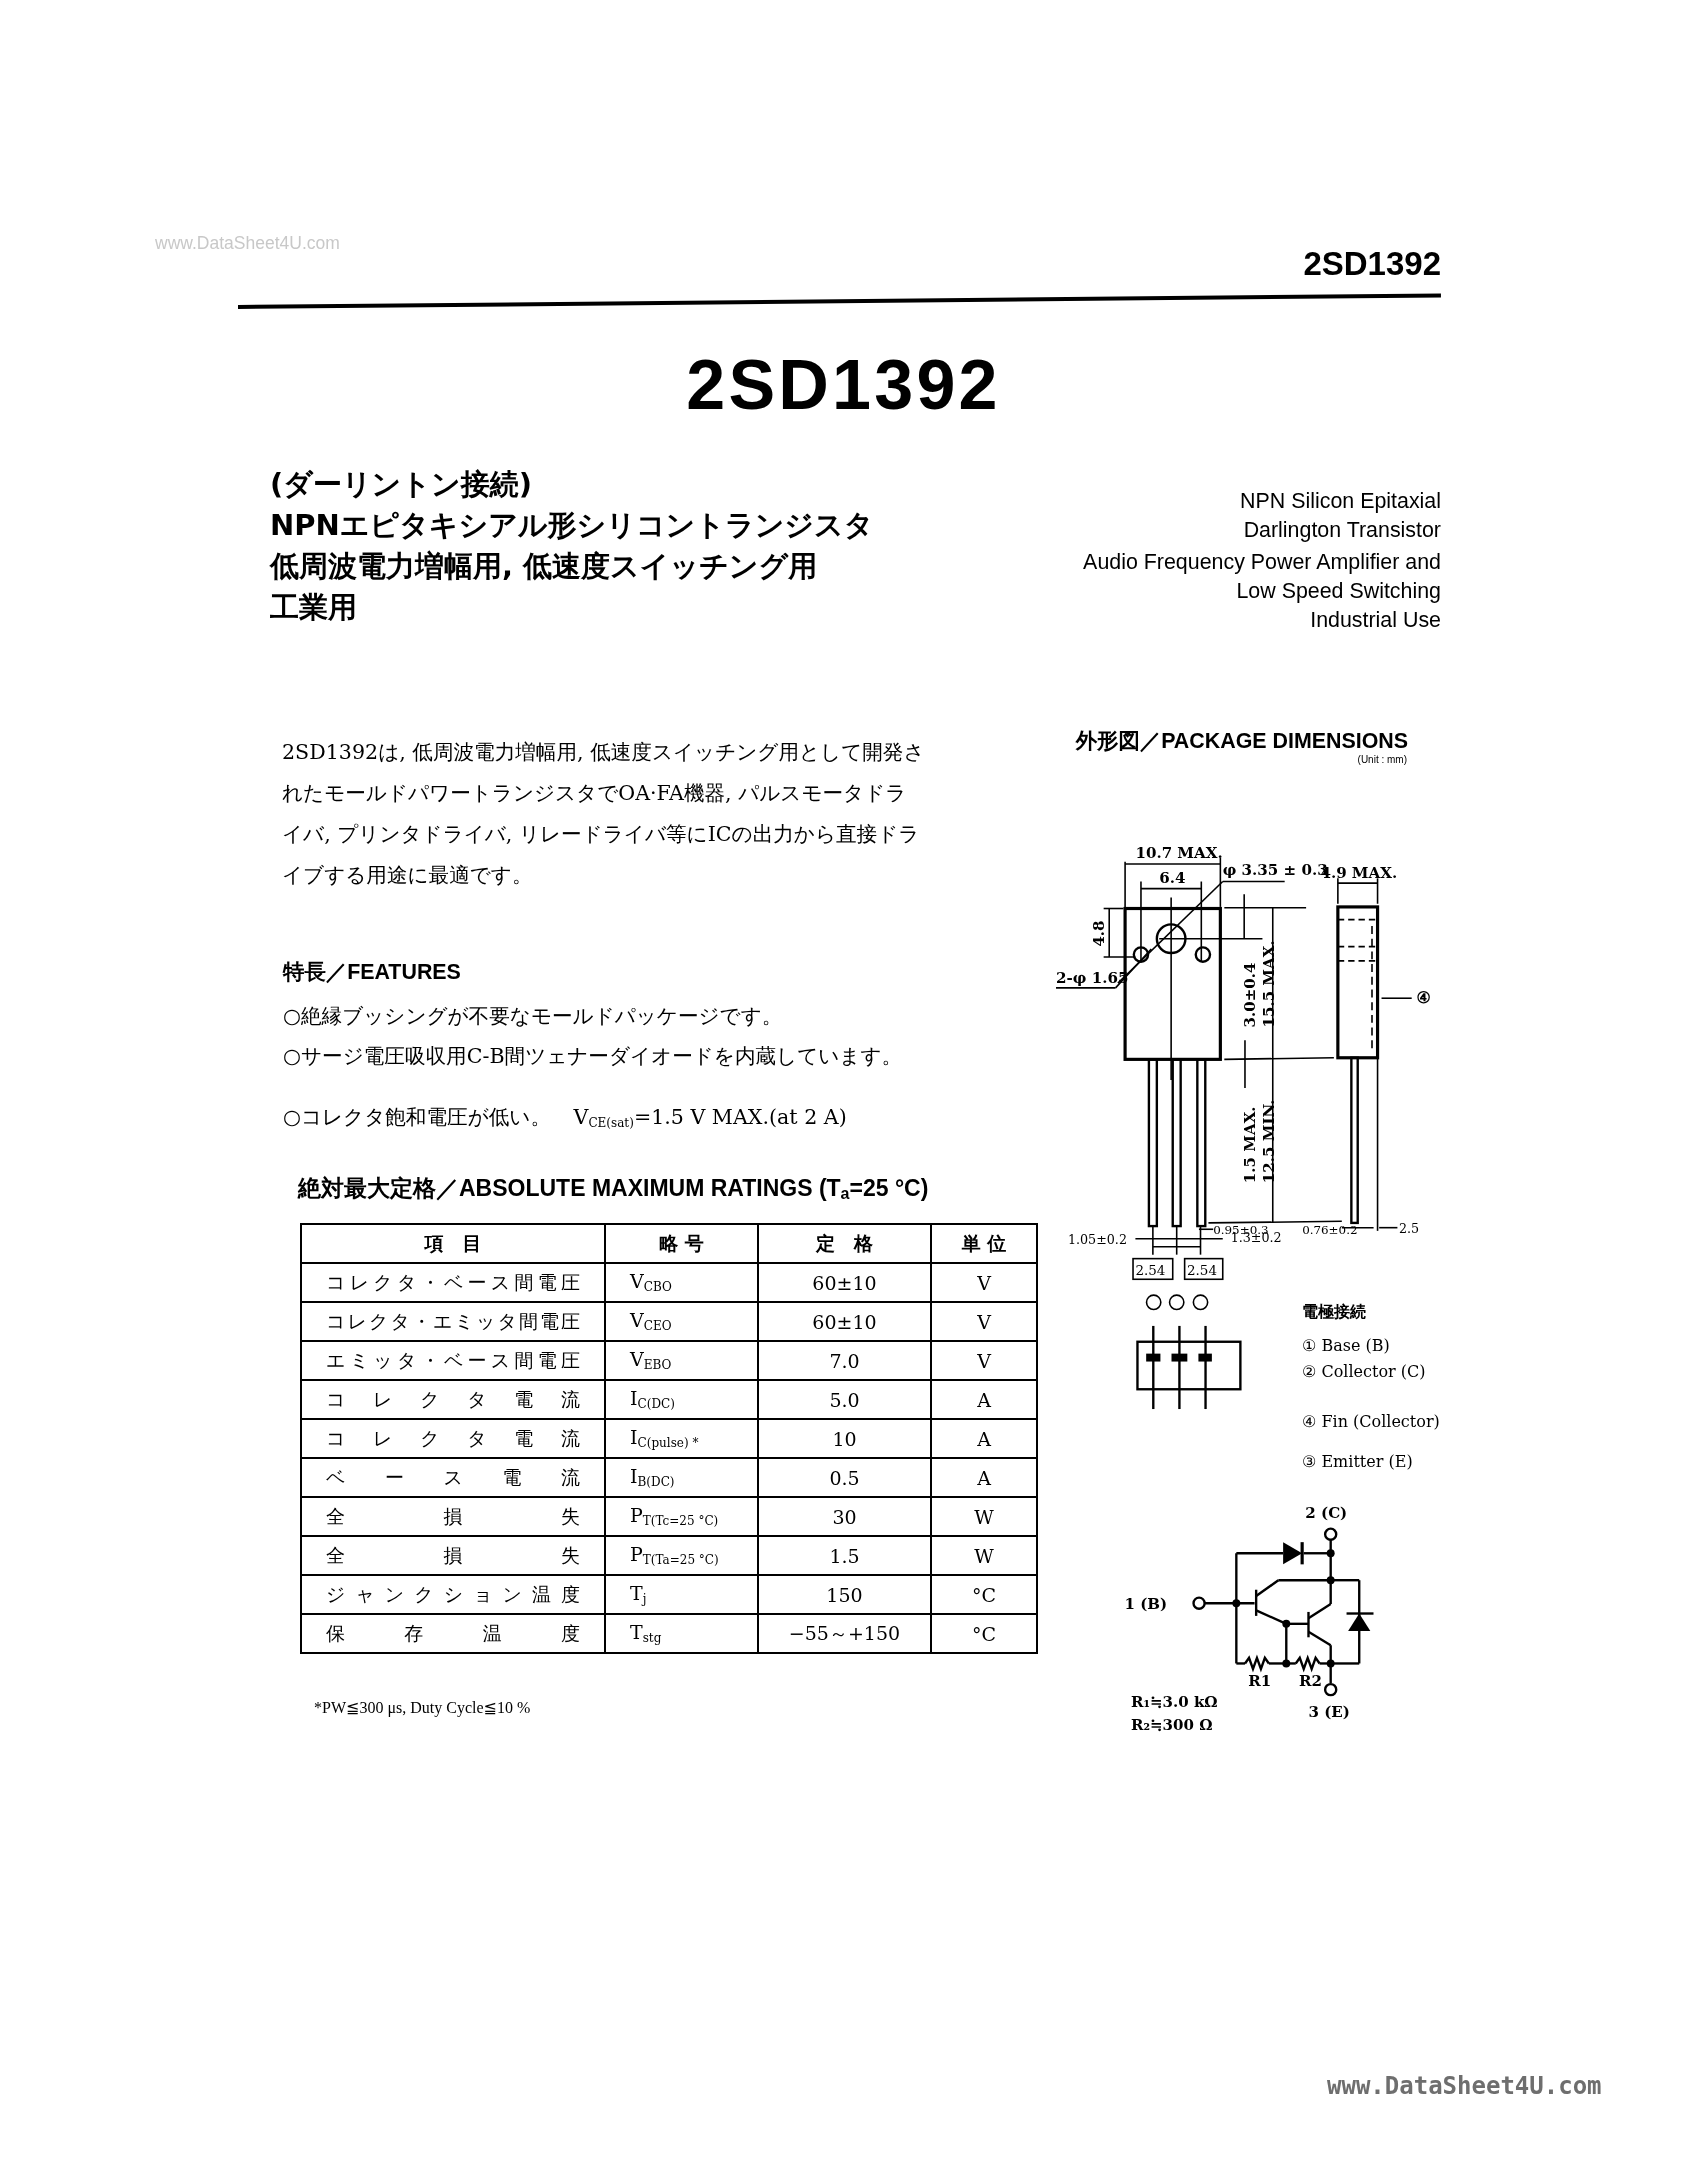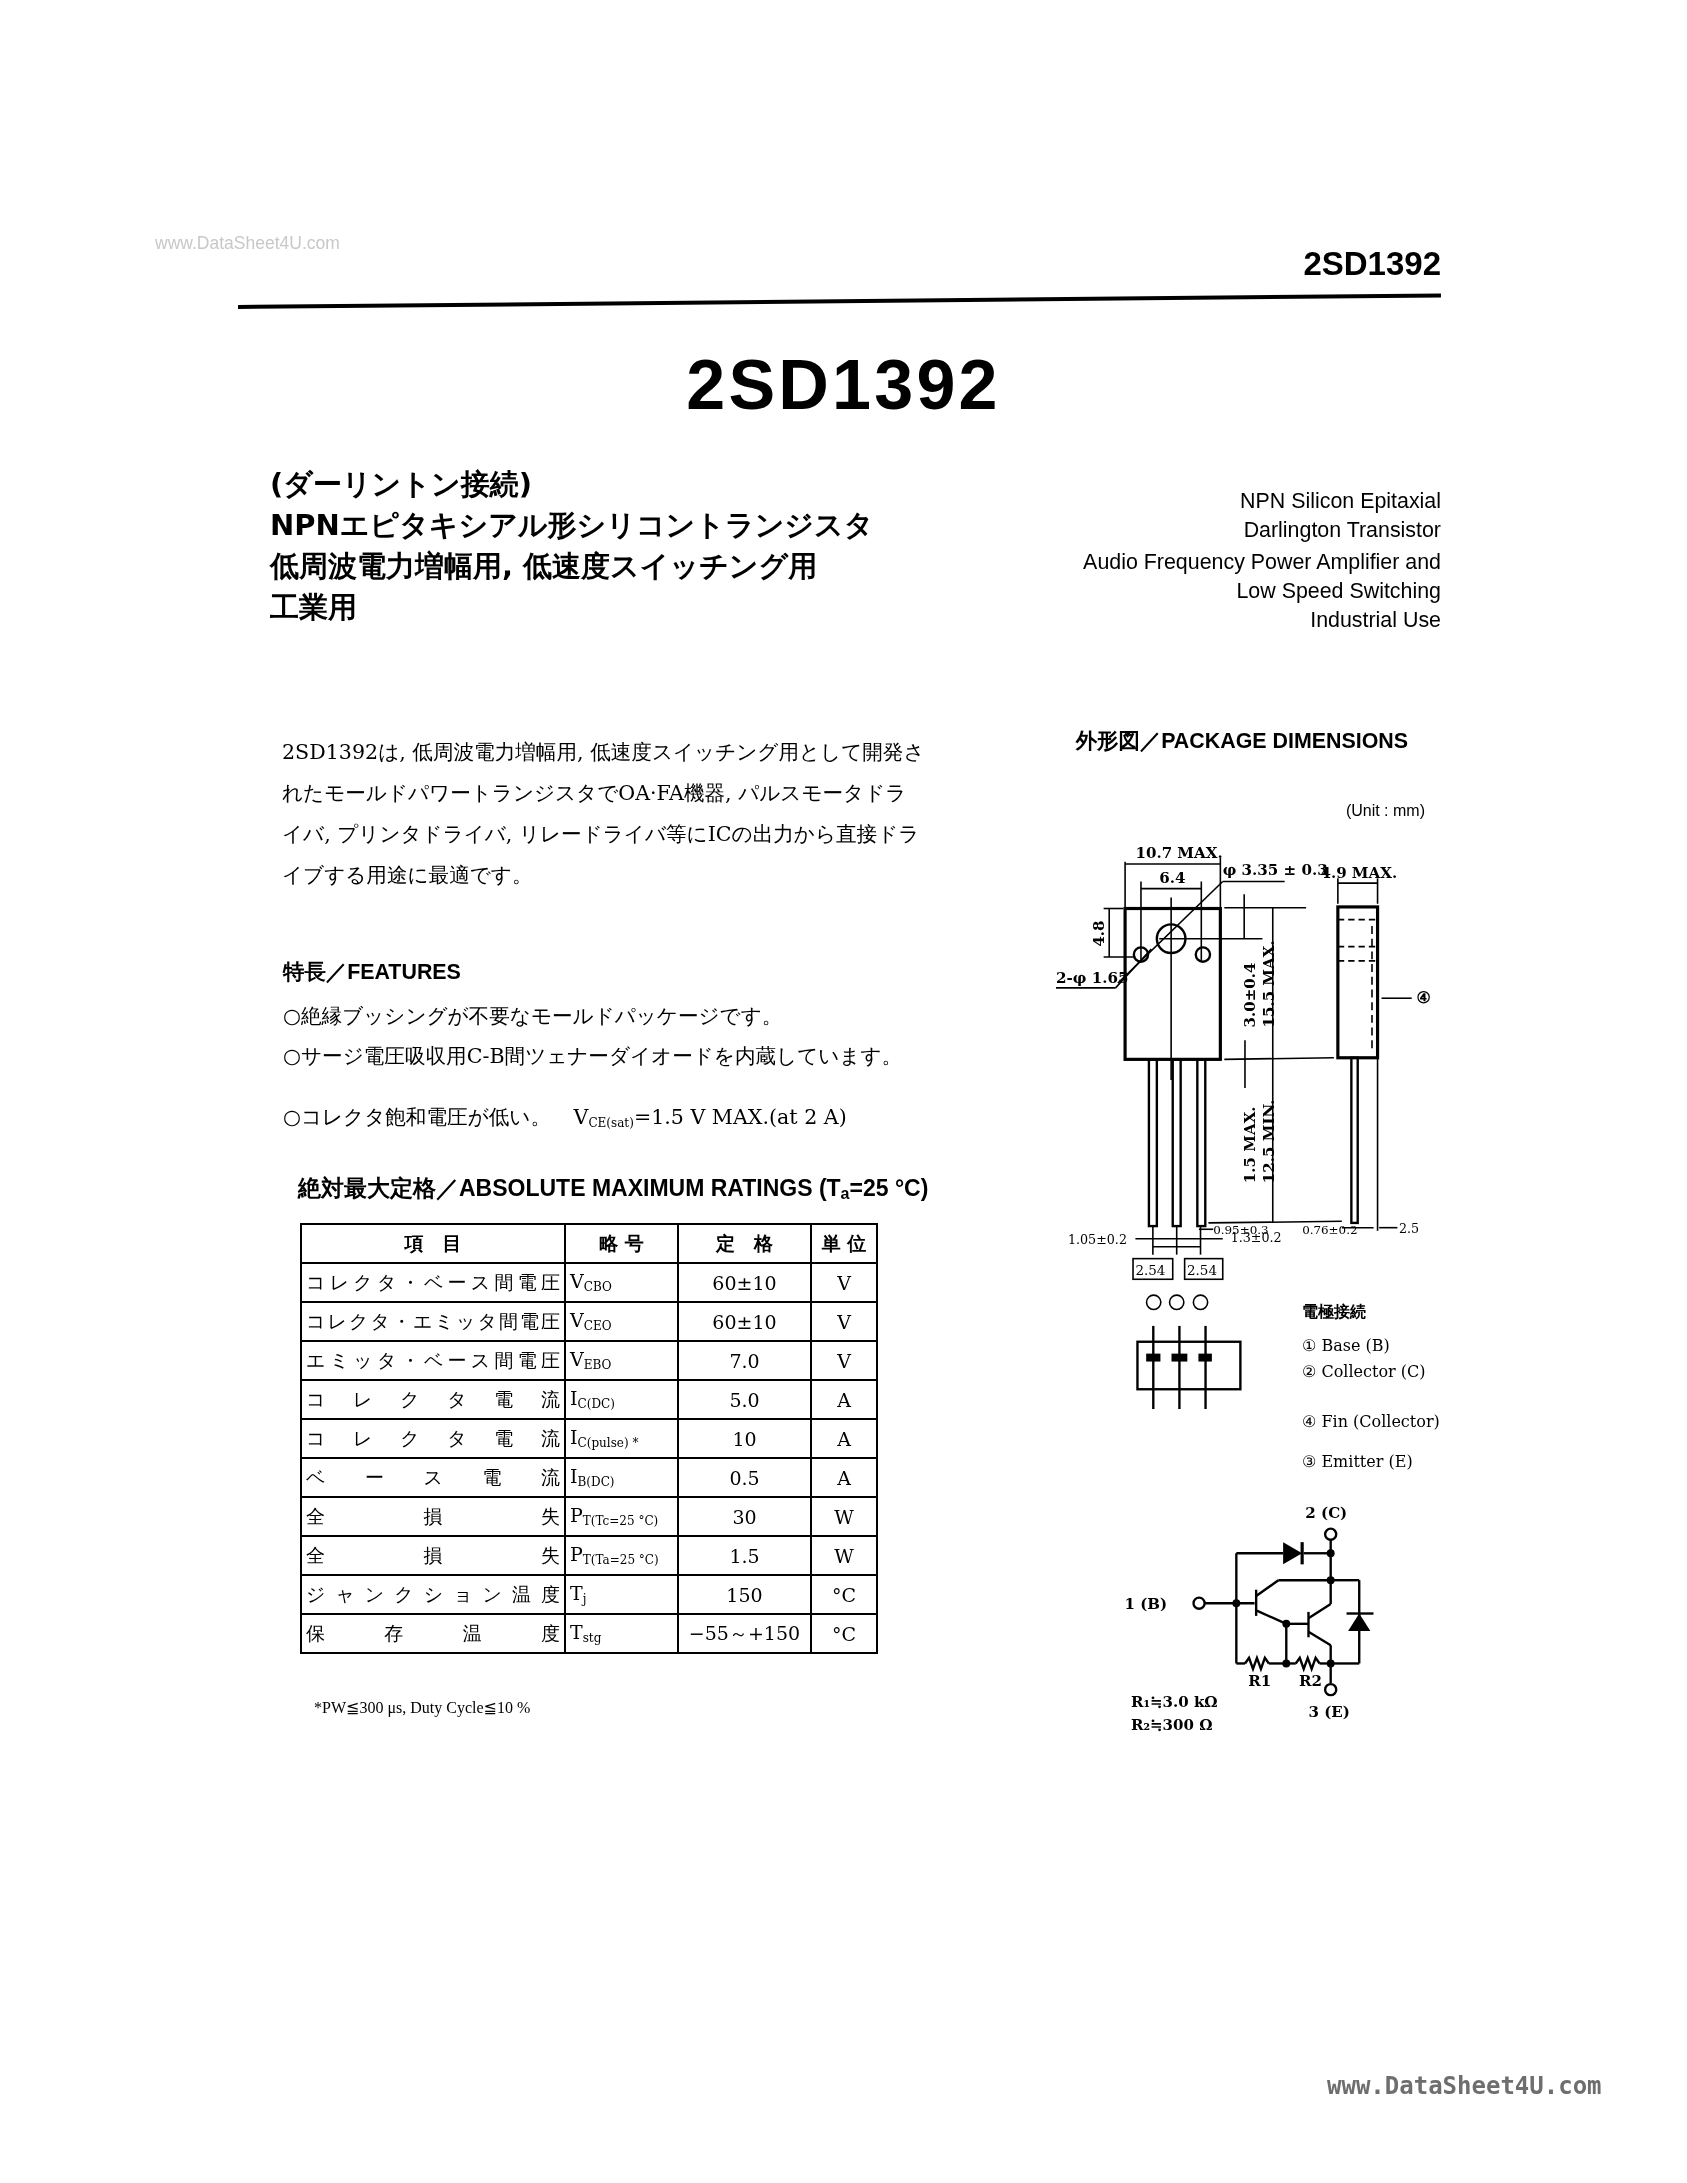--- a/index.html
+++ b/index.html
@@ -10,30 +10,30 @@
   .hdr-part { right: 246px; top: 245px; font-size: 33px; font-weight: bold; font-family: "Liberation Sans", sans-serif; }
   .hdr-rule { left: 238px; top: 305px; width: 1203px; height: 4px; background: #000; transform: rotate(-0.55deg); transform-origin: left center; }
   .title { left: 0; width: 1687px; top: 345px; text-align: center; font-size: 70px; font-weight: bold; font-family: "Liberation Sans", sans-serif; letter-spacing: 3.2px; }
   .jp-head { left: 270px; top: 464px; font-size: 29px; font-weight: bold; line-height: 41px; font-family: "DejaVu Sans", sans-serif; }
   .en-head { right: 246px; top: 450px; font-size: 21.4px; line-height: 29px; text-align: right; font-family: "Liberation Sans", sans-serif; margin-top: 37px; }
   .desc { left: 282px; top: 732px; width: 715px; font-size: 20.6px; line-height: 41px; font-family: "DejaVu Serif", serif; }
   .features-title { left: 283px; top: 957px; font-size: 21.4px; font-weight: bold; font-family: "Liberation Sans", sans-serif; }
   .feature { left: 283px; font-size: 20.6px; font-family: "DejaVu Serif", serif; }
   .ratings-title { left: 298px; top: 1173px; font-size: 23px; font-weight: bold; font-family: "Liberation Sans", sans-serif; }
   table.ratings { position: absolute; left: 300px; top: 1223px; border-collapse: collapse; font-family: "DejaVu Serif", serif; font-size: 19px; }
-  table.ratings td, table.ratings th { border: 2.4px solid #000; height: 37px; padding: 0 4px; font-weight: normal; }
+  table.ratings td, table.ratings th { border: 2.4px solid #000; height: 37px; padding: 0 24px; font-weight: normal; }
   table.ratings th { font-weight: bold; }
   .c-item { width: 254px; text-align: justify; text-align-last: justify; }
   .c-sym { width: 103px; text-align: left; }
   .c-val { width: 123px; text-align: center; }
   .c-unit { width: 56px; text-align: center; }
   .sub { font-size: 12px; vertical-align: -3.2px; }
   .footnote { left: 314px; top: 1698px; font-size: 16px; font-family: Liberation Serif, serif; }
   .pkg-title { right: 279px; top: 726px; font-size: 21.4px; font-weight: bold; font-family: "Liberation Sans", sans-serif; }
-  .pkg-unit { right: 262px; top: 754px; font-size: 16px; font-family: "Liberation Sans", sans-serif; margin-top: 48px; }
+  .pkg-unit { right: 280px; top: 754px; font-size: 10px; font-family: "Liberation Sans", sans-serif; }
   .diagram { left: 1032px; top: 818px; }
   .conn-title { left: 1302px; top: 1302px; font-size: 16px; font-weight: bold; font-family: "DejaVu Sans", sans-serif; }
   .conn-item { left: 1302px; font-size: 16px; font-family: "DejaVu Serif", serif; }
   .schem { left: 1096px; top: 1477px; }
   .res-note { left: 1131px; font-size: 15px; font-weight: bold; font-family: "DejaVu Serif", serif; }
   svg text { font-family: "DejaVu Serif", serif; }
 </style>
 </head>
 <body>
 

